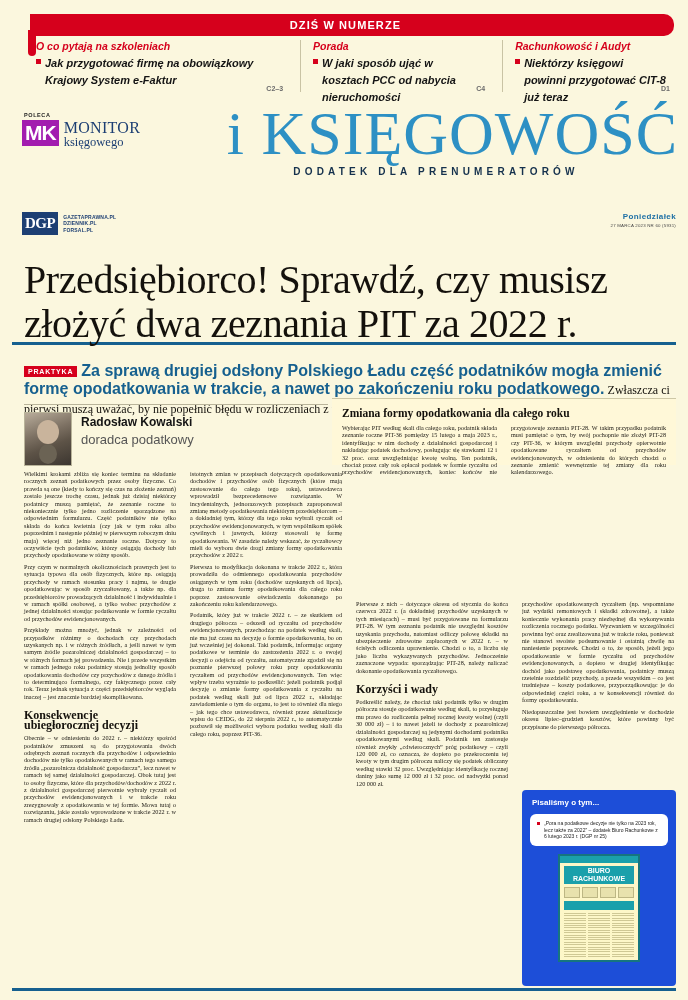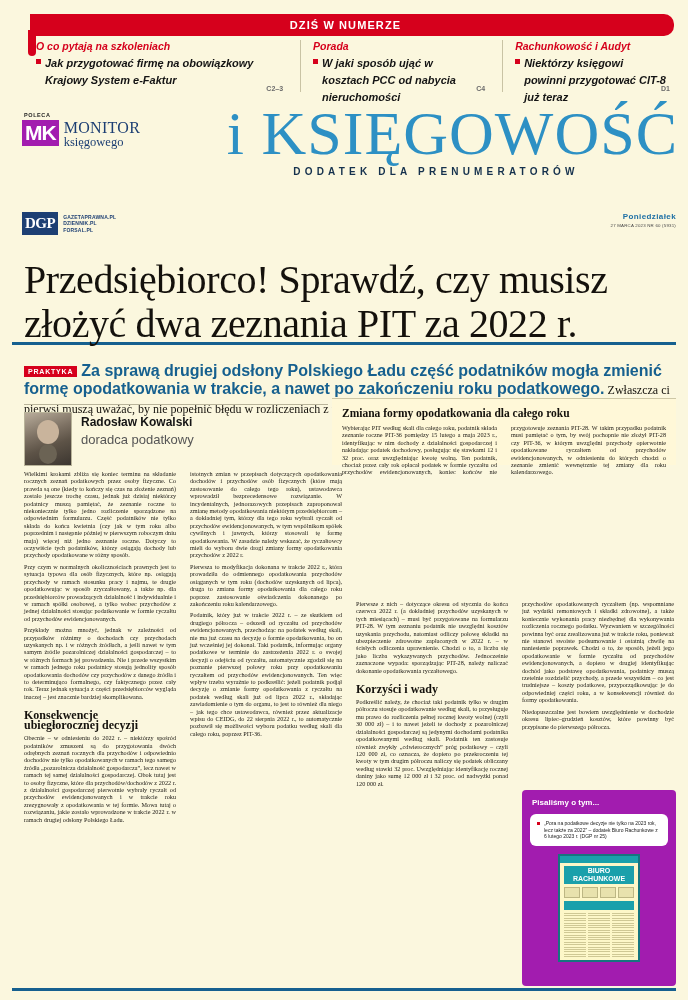--- a/index.html
+++ b/index.html
@@ -168,21 +168,21 @@
   }
   .boxhead-body{
     font-family:"Liberation Serif", serif;font-size:6.2px;line-height:7.4px;
     padding:0 10px;text-align:justify;color:#1b1813;
     column-count:2;column-gap:14px;
   }
 
   
   .promo{
     position:absolute;left:522px;top:790px;width:154px;height:196px;
-    background:#a21caf;border-radius:4px;
+    background:#1d4ed8;border-radius:4px;
   }
   .promo-title{
     font-family:"Liberation Sans", sans-serif;font-weight:bold;font-size:8px;
     color:#fff;padding:8px 0 0 10px;
   }
   .promo-card{
     margin:7px 8px 0 8px;background:#fff;border-radius:6px;padding:6px 7px;
   }
   .promo-item{
     font-family:"Liberation Sans", sans-serif;font-size:5px;line-height:6.6px;

